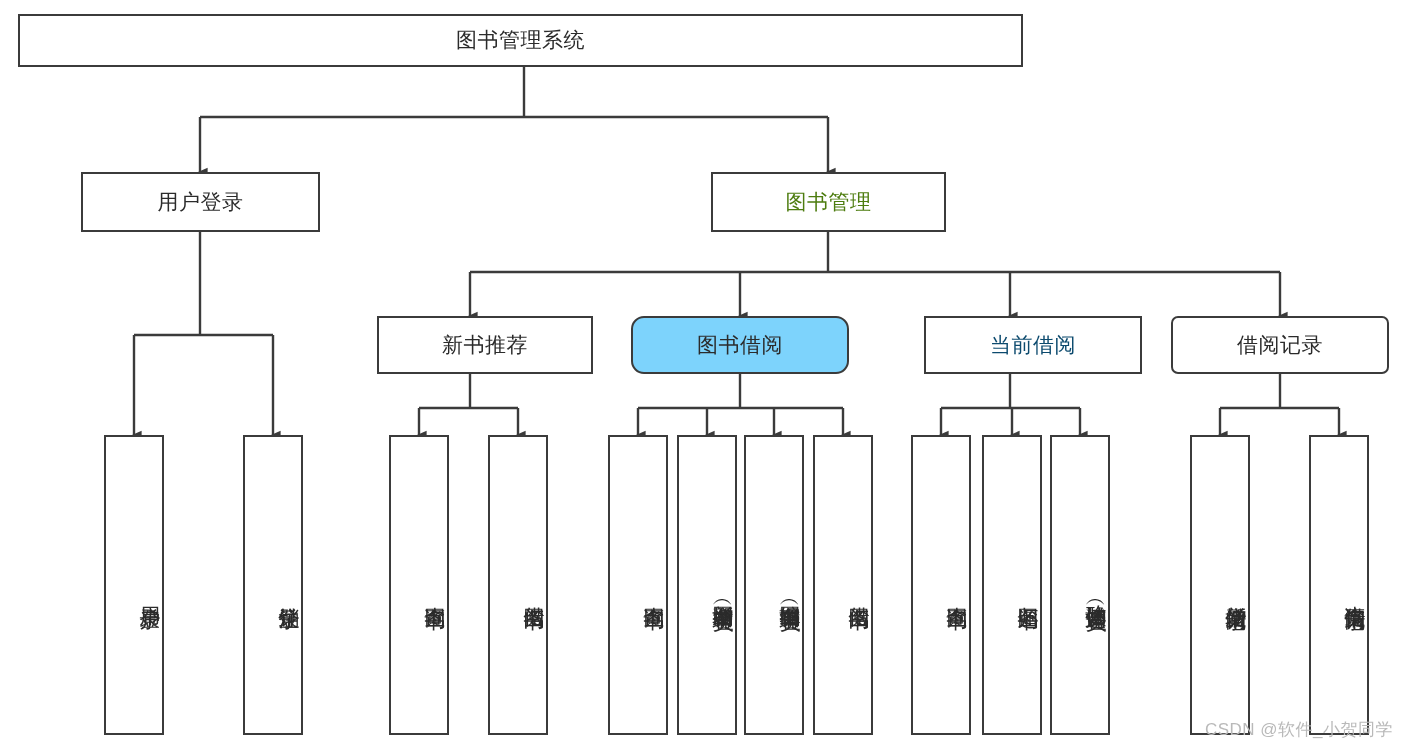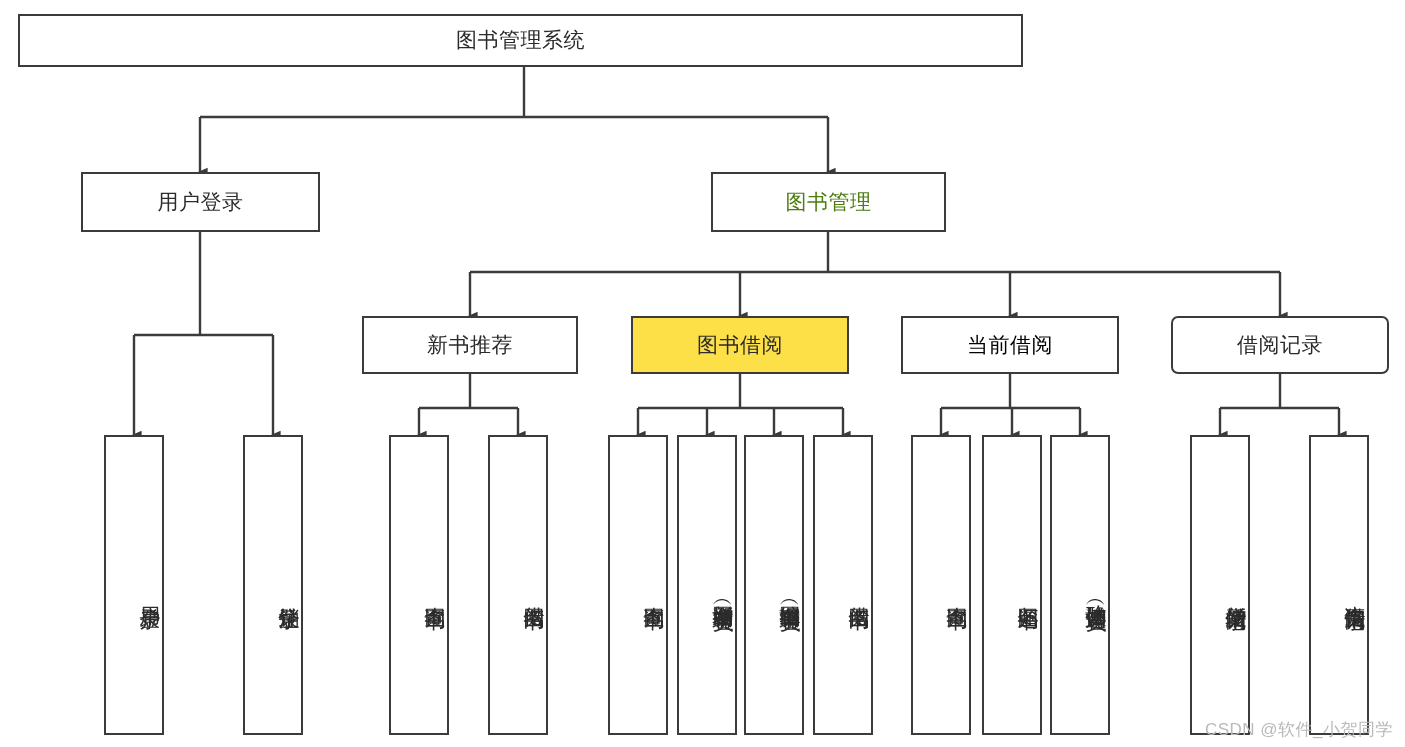--- a/index.html
+++ b/index.html
@@ -116,27 +116,27 @@
   <div id="nodes">
       <div class="node horiz" style="left: 18px; top: 14px; width: 1005px; height: 53px; border-color: rgb(59, 59, 59); background: rgb(255, 255, 255); color: rgb(43, 43, 43);">
         <span class="label">图书管理系统</span>
       </div>
       <div class="node horiz" style="left: 81px; top: 172px; width: 239px; height: 60px; border-color: rgb(59, 59, 59); background: rgb(255, 255, 255); color: rgb(43, 43, 43);">
         <span class="label">用户登录</span>
       </div>
       <div class="node horiz" style="left: 711px; top: 172px; width: 235px; height: 60px; border-color: rgb(59, 59, 59); background: rgb(255, 255, 255); color: #4d7c0f;">
         <span class="label">图书管理</span>
       </div>
-      <div class="node horiz" style="left: 362px; top: 316px; width: 216px; height: 58px; border-color: rgb(59, 59, 59); background: rgb(255, 255, 255); color: rgb(43, 43, 43);">
+      <div class="node horiz" style="left: 377px; top: 316px; width: 216px; height: 58px; border-color: rgb(59, 59, 59); background: rgb(255, 255, 255); color: rgb(43, 43, 43);">
         <span class="label">新书推荐</span>
       </div>
-      <div class="node horiz" style="left: 631px; top: 316px; width: 218px; height: 58px; border-color: rgb(59, 59, 59); background: #fde047; color: rgb(43, 43, 43);">
+      <div class="node horiz" style="left: 631px; top: 316px; width: 218px; height: 58px; border-color: rgb(59, 59, 59); background: #7dd3fc; color: rgb(43, 43, 43); border-radius: 13px;">
         <span class="label">图书借阅</span>
       </div>
-      <div class="node horiz" style="left: 901px; top: 316px; width: 218px; height: 58px; border-color: rgb(59, 59, 59); background: rgb(255, 255, 255); color: #000000;">
+      <div class="node horiz" style="left: 924px; top: 316px; width: 218px; height: 58px; border-color: rgb(59, 59, 59); background: rgb(255, 255, 255); color: #0c4a6e;">
         <span class="label">当前借阅</span>
       </div>
       <div class="node horiz" style="left: 1171px; top: 316px; width: 218px; height: 58px; border-color: rgb(59, 59, 59); background: rgb(255, 255, 255); color: rgb(43, 43, 43); border-radius: 7px;">
         <span class="label">借阅记录</span>
       </div>
       <div class="node vert" style="left: 104px; top: 435px; width: 60px; height: 300px; border-color: rgb(59, 59, 59); background: rgb(255, 255, 255); color: rgb(43, 43, 43);">
         <span class="label">用户登录</span>
       </div>
       <div class="node vert" style="left: 243px; top: 435px; width: 60px; height: 300px; border-color: rgb(59, 59, 59); background: rgb(255, 255, 255); color: rgb(43, 43, 43);">
         <span class="label">注销登录</span>

